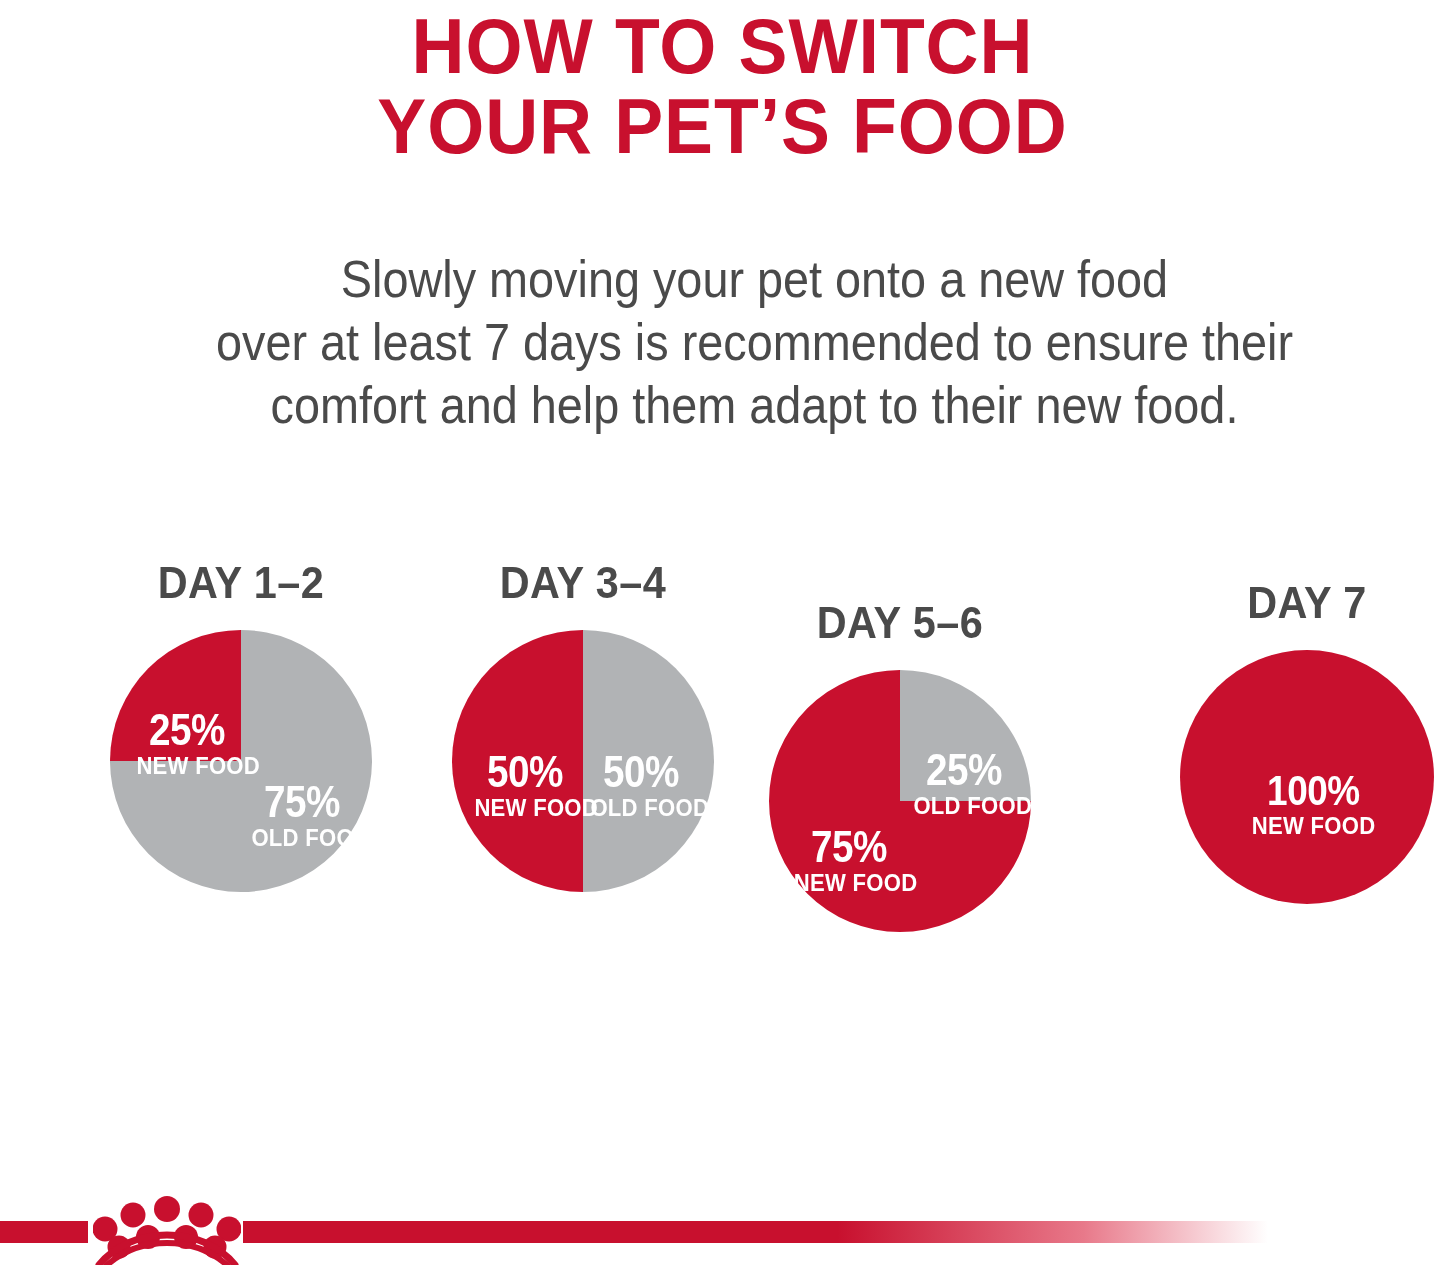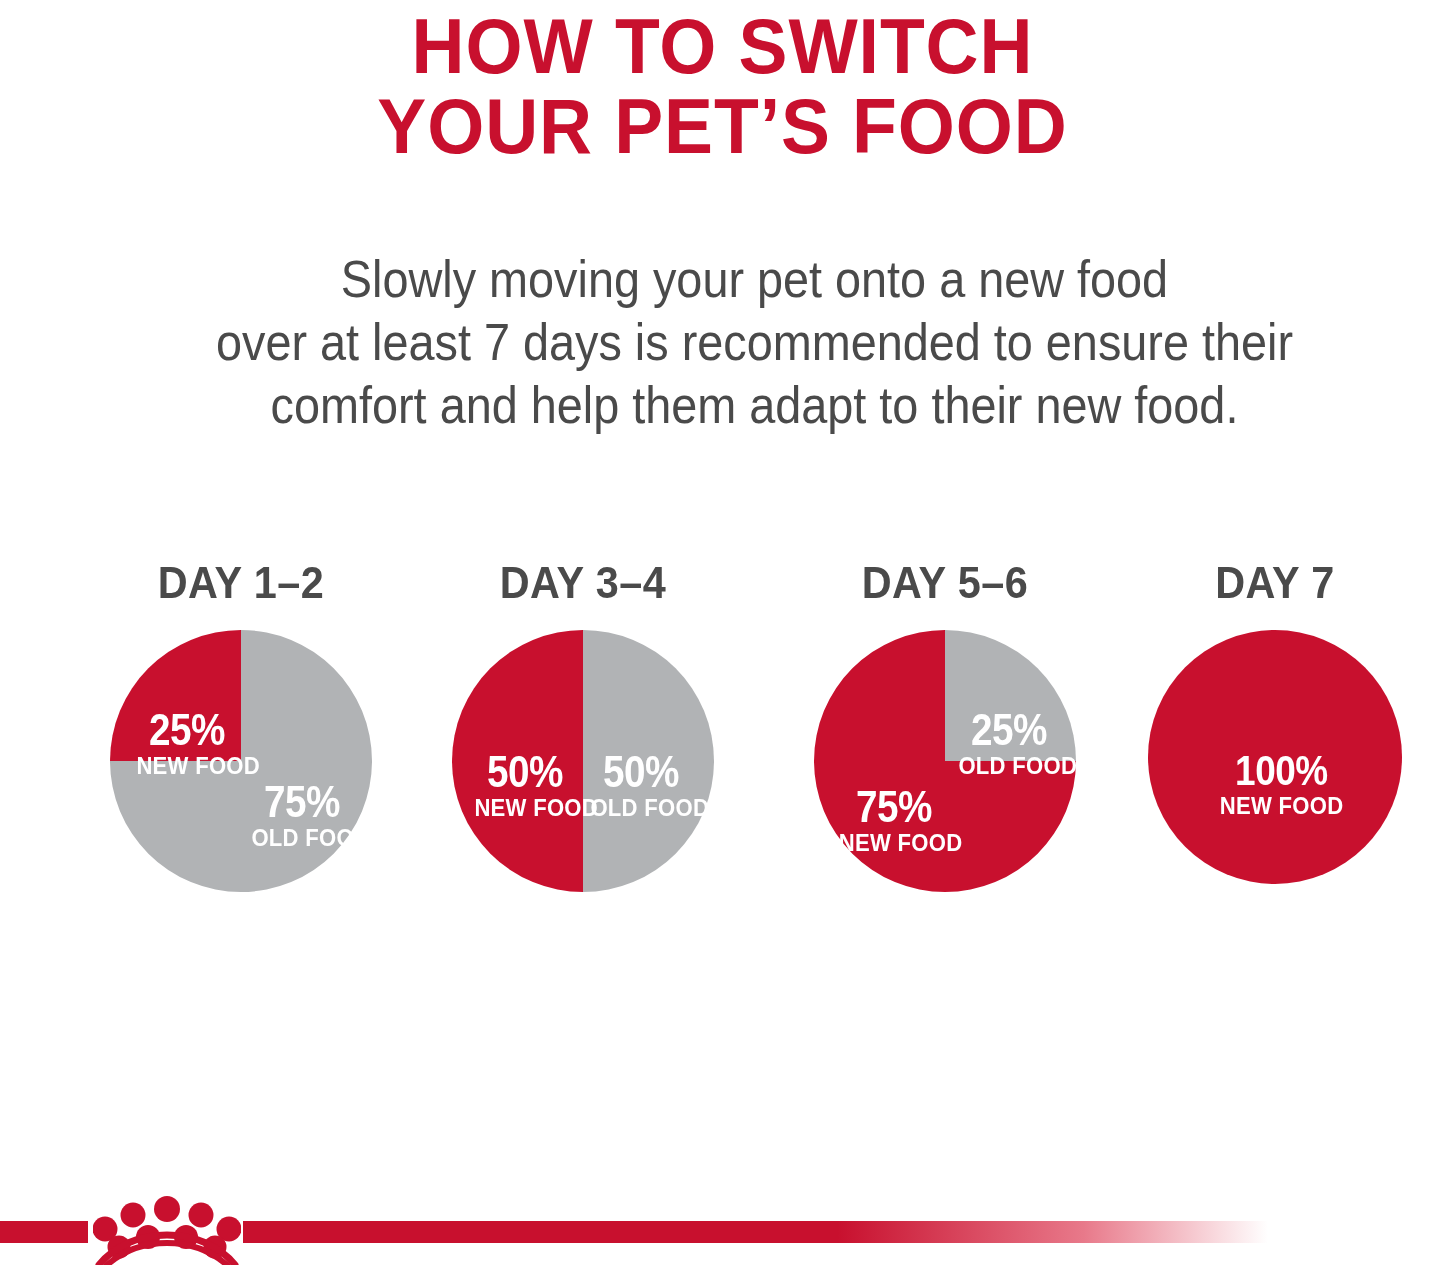--- a/index.html
+++ b/index.html
@@ -197,39 +197,39 @@
     <div class="slice-label" style="left:18px; top:190px; width:110px;">
       <span class="slice-pct">50%</span>
       <span class="slice-name">NEW FOOD</span>
     </div>
     <div class="slice-label" style="left:134px; top:190px; width:110px;">
       <span class="slice-pct">50%</span>
       <span class="slice-name">OLD FOOD</span>
     </div>
   </div>
 
-  <div class="pie-group" style="left:814px; width:262px; height:330px;">
+  <div class="pie-group" style="left:769px; width:262px; height:330px;margin-top:40px;">
     <div class="day-label">DAY 5–6</div>
     <svg class="pie-svg" width="262" height="262" viewBox="0 0 262 262">
 
       <path d="M131,131 L262,131 A131,131 0 1,1 131,0 Z" fill="#C8102E"></path>
 
       <path d="M131,131 L131,0 A131,131 0 0,1 262,131 Z" fill="#B1B3B5"></path>
     </svg>
     <div class="slice-label" style="left:140px; top:148px; width:110px;">
       <span class="slice-pct">25%</span>
       <span class="slice-name">OLD FOOD</span>
     </div>
     <div class="slice-label" style="left:20px; top:225px; width:120px;">
       <span class="slice-pct">75%</span>
       <span class="slice-name">NEW FOOD</span>
     </div>
   </div>
 
-  <div class="pie-group" style="left:1148px; width:254px; height:330px;">
+  <div class="pie-group" style="left:1180px; width:254px; height:330px;margin-top:20px;">
     <div class="day-label">DAY 7</div>
     <svg class="pie-svg" width="254" height="254" viewBox="0 0 254 254">
       <circle cx="127" cy="127" r="127" fill="#C8102E"></circle>
     </svg>
     <div class="slice-label" style="left:67px; top:190px; width:120px;text-align:right;">
       <span class="slice-pct big">100%</span>
       <span class="slice-name">NEW FOOD</span>
     </div>
   </div>
 

